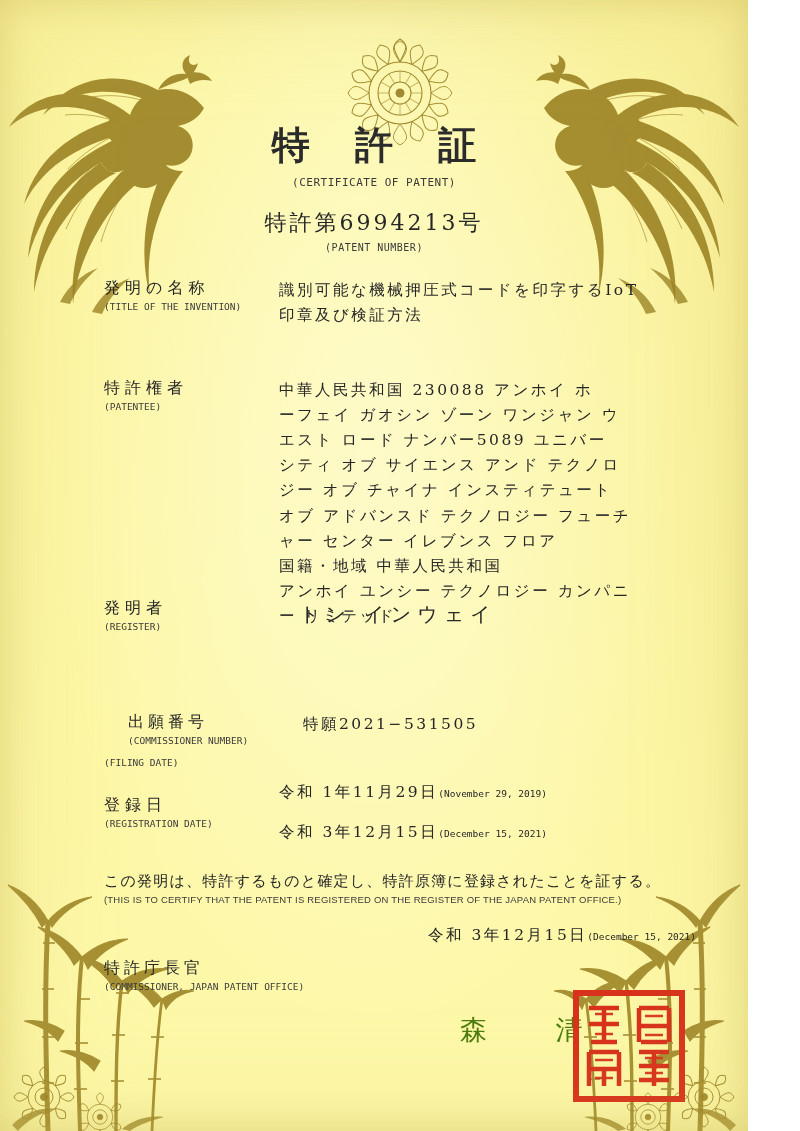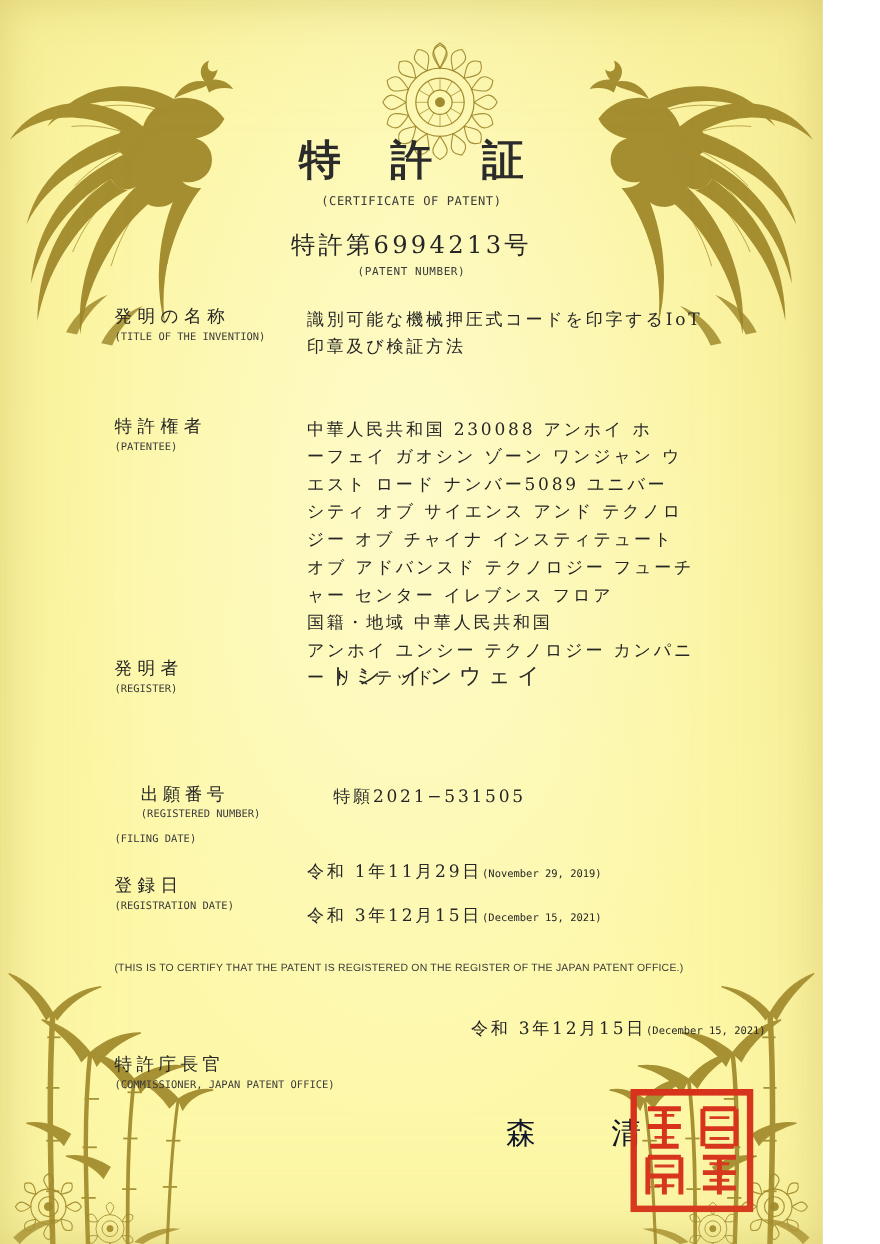--- a/index.html
+++ b/index.html
@@ -188,21 +188,21 @@
     margin-top: 2px;
   }
 
   .signature {
     position: absolute;
     left: 460px;
     top: 1012px;
     font-family: "DejaVu Serif", serif;
     font-size: 27px;
     letter-spacing: 30px;
-    color: #0f172a;
+    color: #4d7c0f;
   }
 
   
   .seal {
     position: absolute;
     left: 573px;
     top: 990px;
     width: 112px;
     height: 112px;
   }
@@ -542,21 +542,21 @@
     <div class="label">
       <div class="label-jp">発明者</div>
       <div class="label-en">(REGISTER)</div>
     </div>
     <div class="value" style="font-size:20px;letter-spacing:6px;">トン インウェイ</div>
   </div>
 
   <div class="field small-field" id="f-appno">
     <div class="label">
       <div class="label-jp" style="letter-spacing:4px;">出願番号</div>
-      <div class="label-en">(REGISTERED NUMBER)</div>
+      <div class="label-en">(COMMISSIONER NUMBER)</div>
     </div>
     <div class="value value-sp">特願2021−531505</div>
   </div>
 
   <div class="field small-field" id="f-filing">
     <div class="label">
       <div class="label-en">(FILING DATE)</div>
     </div>
     <div class="value">
       <span class="value-sp">令和 1年11月29日</span><span class="paren-en">(November 29, 2019)</span>
@@ -567,20 +567,21 @@
     <div class="label">
       <div class="label-jp" style="letter-spacing:5px;">登録日</div>
       <div class="label-en">(REGISTRATION DATE)</div>
     </div>
     <div class="value">
       <span class="value-sp">令和 3年12月15日</span><span class="paren-en">(December 15, 2021)</span>
     </div>
   </div>
 
   <div class="certify">
+    <div class="certify-jp">この発明は、特許するものと確定し、特許原簿に登録されたことを証する。</div>
     <div class="certify-en">(THIS IS TO CERTIFY THAT THE PATENT IS REGISTERED ON THE REGISTER OF THE JAPAN PATENT OFFICE.)</div>
   </div>
 
   <div class="date-line">
     <span class="value-sp">令和 3年12月15日</span><span class="paren-en">(December 15, 2021)</span>
   </div>
 
   <div class="commissioner">
     <div class="comm-jp">特許庁長官</div>
     <div class="comm-en">(COMMISSIONER, JAPAN PATENT OFFICE)</div>

